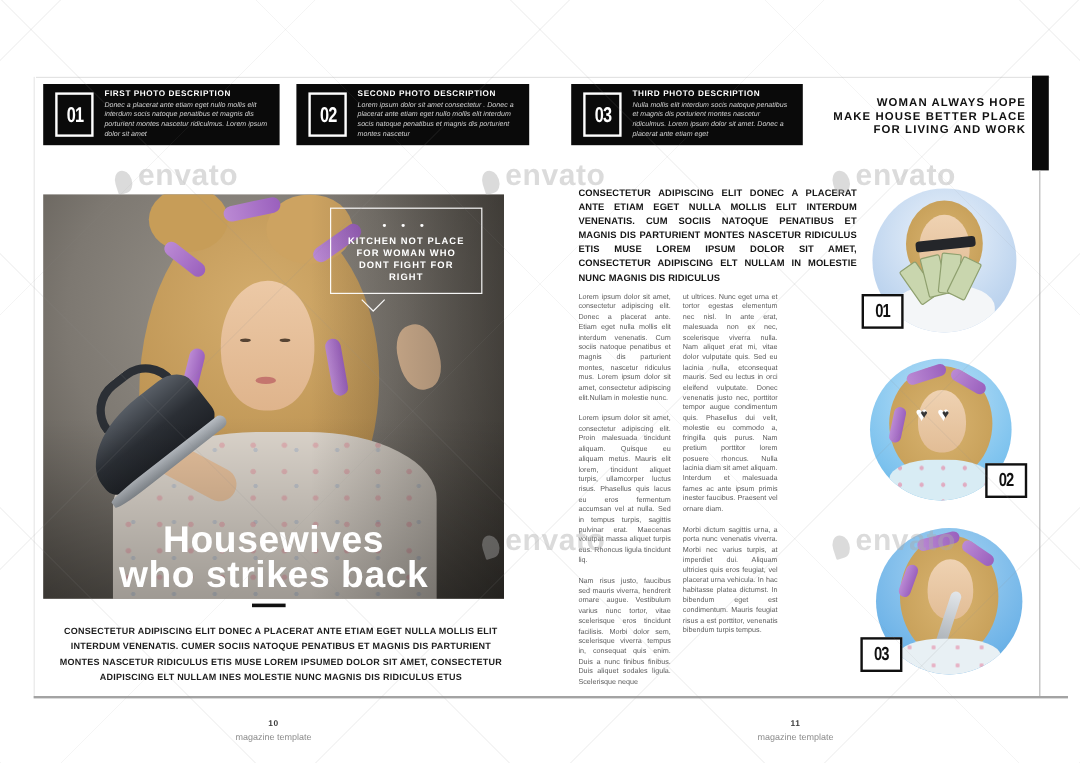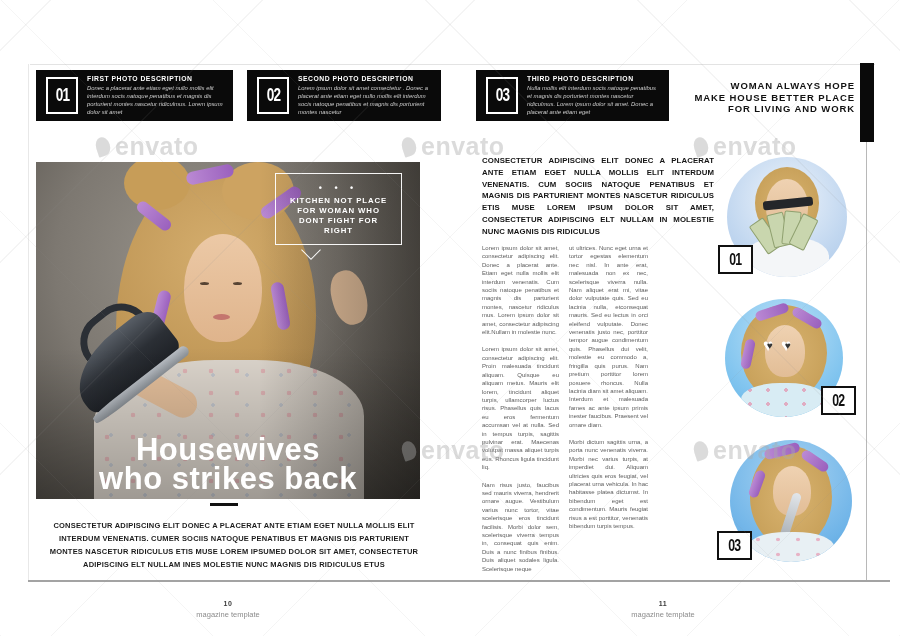--- a/index.html
+++ b/index.html
@@ -4,21 +4,21 @@
 <style>
   html,body{margin:0;padding:0;background:#ffffff;}
   .canvas{position:relative;width:900px;height:636px;background:#fff;overflow:hidden;
           font-family:"Liberation Sans",sans-serif;}
 
   
   .slashes{position:absolute;inset:0;z-index:39;pointer-events:none;
     background:
       repeating-linear-gradient(45deg, rgba(140,140,140,.09) 0 1px, transparent 1px 150px),
       repeating-linear-gradient(-45deg, rgba(140,140,140,.09) 0 1px, transparent 1px 150px);}
-  .wm{position:absolute;display:flex;align-items:center;gap:5px;opacity:.42;z-index:40;pointer-events:none;}
+  .wm{position:absolute;display:flex;align-items:flex-end;gap:5px;opacity:.42;z-index:40;pointer-events:none;}
   .wm-leaf{width:14px;height:19px;background:#ababab;border-radius:50% 50% 50% 6%;transform:rotate(-18deg);}
   .wm-text{font-size:25px;font-weight:700;color:#ababab;letter-spacing:.5px;}
 
   
   .top-hairline{position:absolute;left:30px;top:64px;width:845px;height:1px;background:#e3e3e3;}
   .left-hairline{position:absolute;left:28px;top:64px;width:1px;height:516px;background:#e8e8e8;}
   .right-edge-bar{position:absolute;left:860px;top:63px;width:14px;height:79px;background:#0a0a0a;}
   .right-edge-line{position:absolute;left:866px;top:142px;width:1px;height:438px;background:#b8b8b8;}
   .bottom-line{position:absolute;left:28px;top:580px;width:862px;height:2px;background:#a3a3a3;}
 

